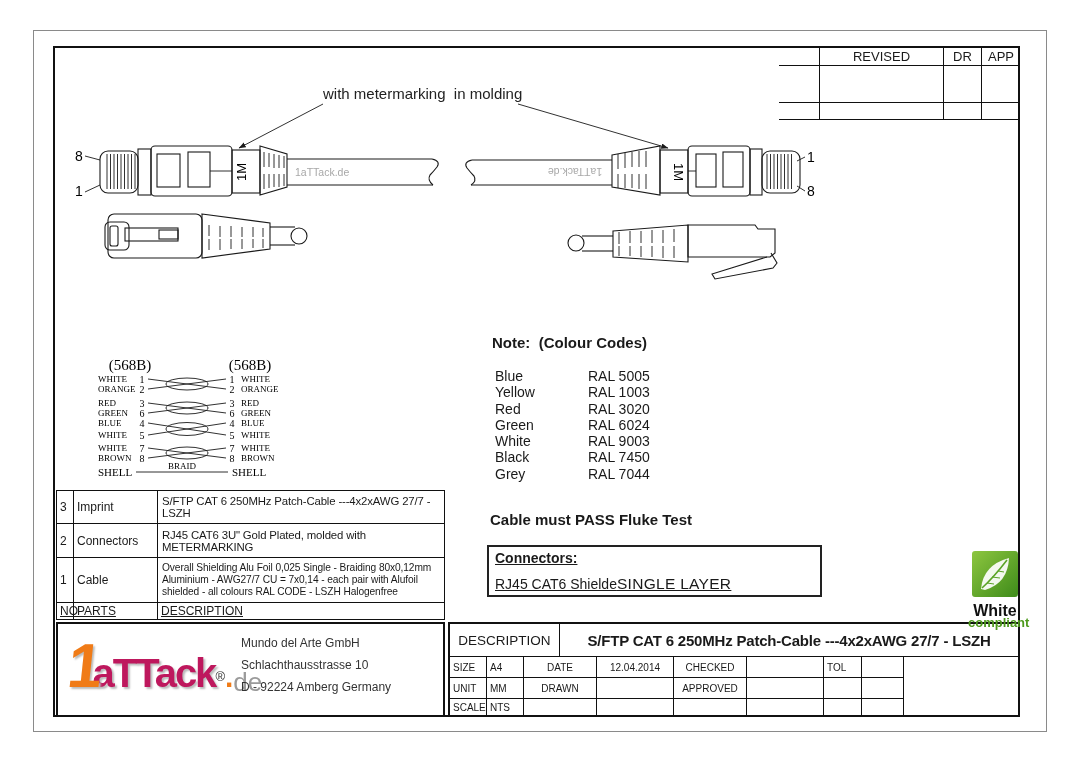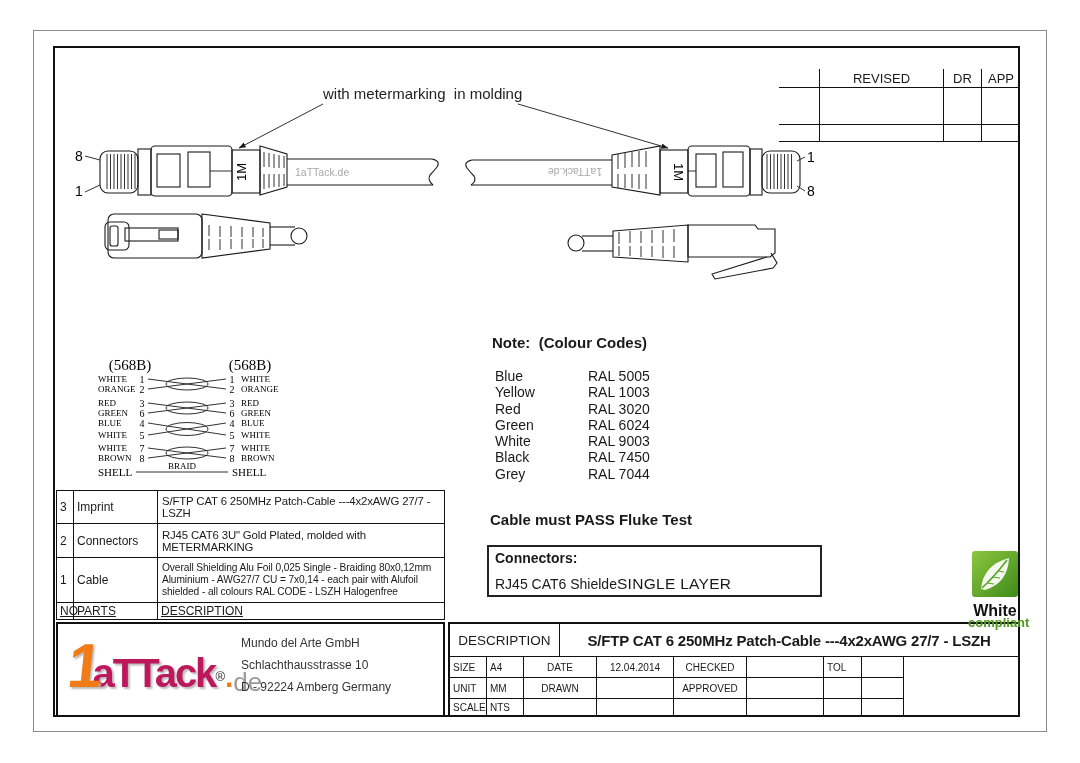--- a/index.html
+++ b/index.html
@@ -5,42 +5,42 @@
   html,body{margin:0;padding:0;background:#ffffff;}
   .page{position:relative;width:1080px;height:763px;background:#fff;overflow:hidden;
         font-family:"Liberation Sans",sans-serif;color:#1a1a1a;}
   .outer-border{position:absolute;left:33px;top:30px;width:1012px;height:700px;
         border:1px solid #8a8a8a;}
   .inner-border{position:absolute;left:53px;top:46px;width:967px;height:671px;
         border:2px solid #111;box-sizing:border-box;}
 
   
   .rev{position:absolute;left:779px;top:47px;width:241px;height:73px;display:grid;
-       grid-template-columns:40px 124px 38px 39px;grid-template-rows:19px 37px 17px;margin-top:22px;}
+       grid-template-columns:40px 124px 38px 39px;grid-template-rows:19px 37px 17px;}
   .rev>div{border-left:1px solid #111;border-bottom:1px solid #111;
        display:flex;align-items:center;justify-content:center;font-size:13px;}
   .rev>div:nth-child(4n+1){border-left:none;}
 
   
   .annotation{position:absolute;left:323px;top:85px;font-size:15px;white-space:pre;color:#222;}
 
   svg{position:absolute;overflow:visible;}
   .ln{stroke:#1a1a1a;stroke-width:1.1;fill:none;}
   .lnthin{stroke:#1a1a1a;stroke-width:0.9;fill:none;}
   .gray{fill:#a8a8a8;}
 
   
   .notes-title{position:absolute;left:492px;top:334px;font-size:15px;font-weight:bold;white-space:pre;}
   .colour-list{position:absolute;left:495px;top:368px;font-size:14px;line-height:16.3px;}
   .colour-row{display:flex;}
   .colour-name{width:93px;}
   .fluke{position:absolute;left:490px;top:511px;font-size:15px;font-weight:bold;}
 
   .conn-box{position:absolute;left:487px;top:545px;width:335px;height:52px;
-        border:2px solid #222;box-sizing:border-box;padding:3px 0 0 6px;}
+        border:2px solid #222;box-sizing:border-box;padding:3px 0 0 6px;text-decoration:underline;}
   .conn-title{font-size:14px;font-weight:bold;}
   .conn-line{font-size:14px;margin-top:9px;white-space:nowrap;}
   .conn-overlay{font-size:15.5px;letter-spacing:.3px;}
 
   
   .parts{position:absolute;left:56px;top:490px;width:389px;height:130px;
         border:1px solid #111;box-sizing:border-box;display:grid;
         grid-template-columns:17px 84px 286px;grid-template-rows:33px 34px 45px 16px;}
   .parts>div{border-right:1px solid #111;border-bottom:1px solid #111;
         display:flex;align-items:center;font-size:12px;padding-left:3px;box-sizing:border-box;}

